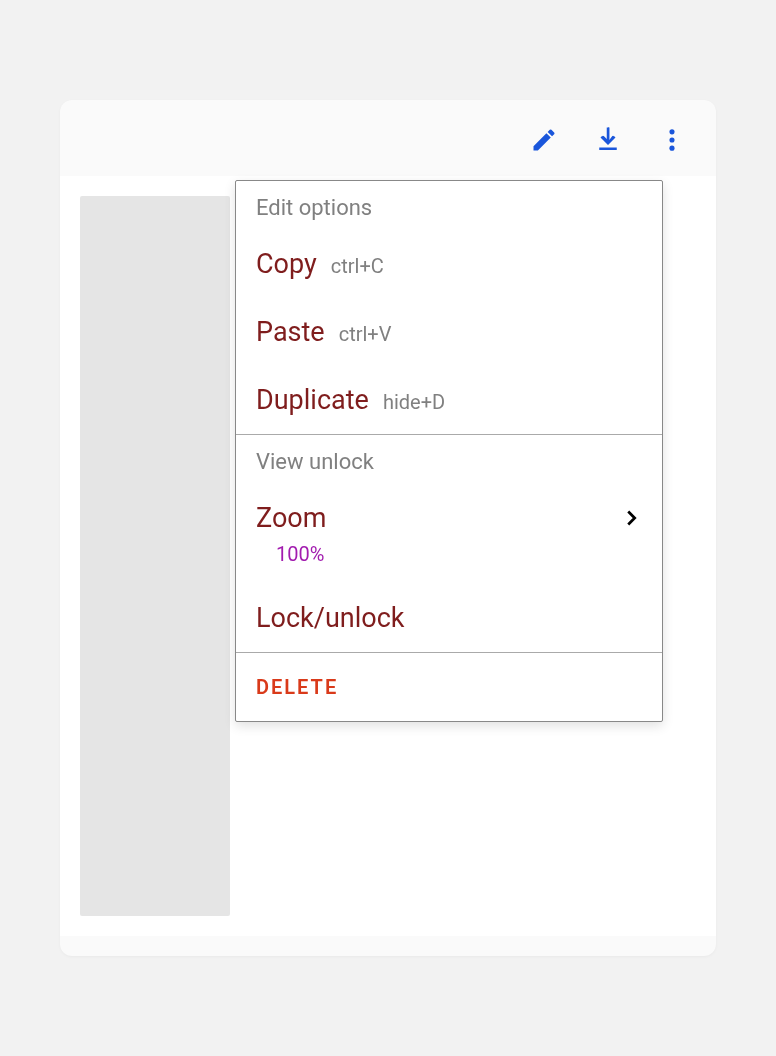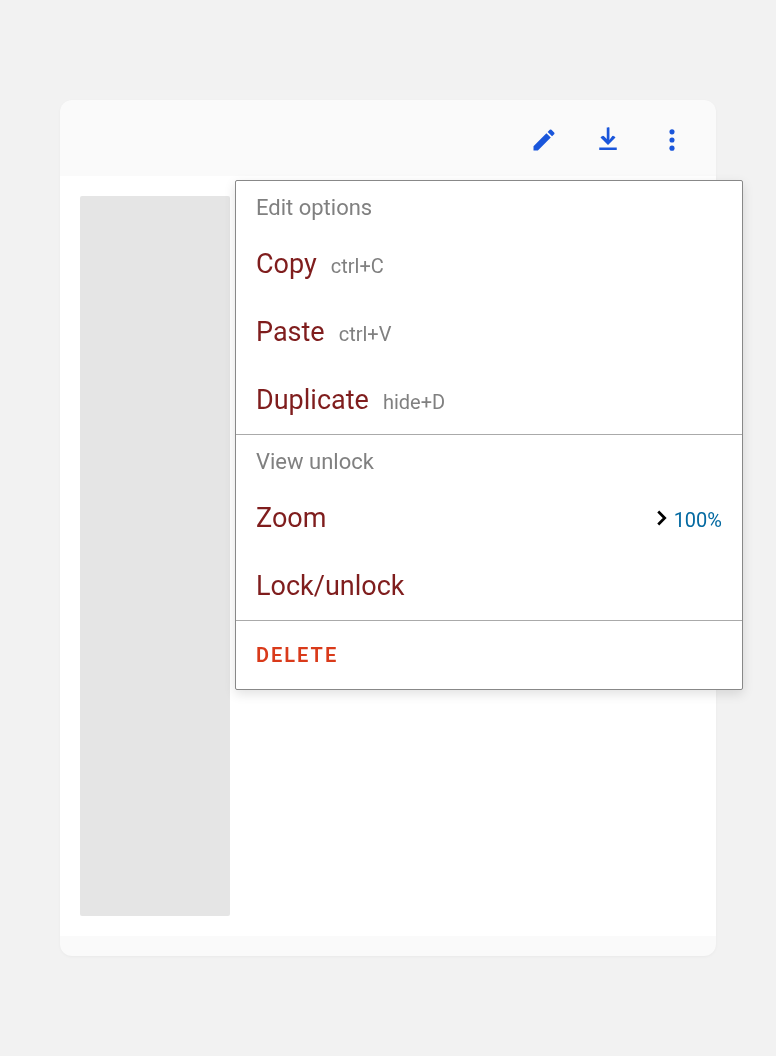--- a/index.html
+++ b/index.html
@@ -51,21 +51,21 @@
     .placeholder-block {
       background: #e5e5e5;
       width: 150px;
       height: 720px;
       border-radius: 2px;
     }
     .dropdown-menu {
       position: absolute;
       left: 235px;
       top: 180px;
-      width: 508px;
+      width: 428px;
       background: #fff;
       border: 1px solid #888;
       border-radius: 2px;
       box-shadow: 0 4px 12px rgba(0,0,0,0.12);
     }
     .menu-section {
       border-bottom: 1px solid #aaa;
     }
     .menu-section:last-child {
       border-bottom: none;
@@ -90,34 +90,35 @@
     .menu-item-label {
       font-size: 27px;
       color: #7f1d1d;
     }
     .menu-item-shortcut {
       font-size: 20px;
       color: #808080;
     }
     .menu-item-zoom {
       display: flex;
-      flex-direction: row;
+      flex-direction: column;
       gap: 2px;
       flex: 1;
     }
     .menu-item-zoom-row {
       display: flex;
       align-items: center;
       justify-content: space-between;
       width: 100%;
     }
     .menu-item-sublabel {
       font-size: 20px;
-      color: #0369a1;
+      color: #a21caf;
       margin-top: 6px;
+      margin-left: 20px;
     }
     .menu-item-right-icon {
       display: flex;
       align-items: center;
     }
     .menu-item-right-icon svg {
       stroke: #000;
       fill: none;
     }
     .delete-section {

